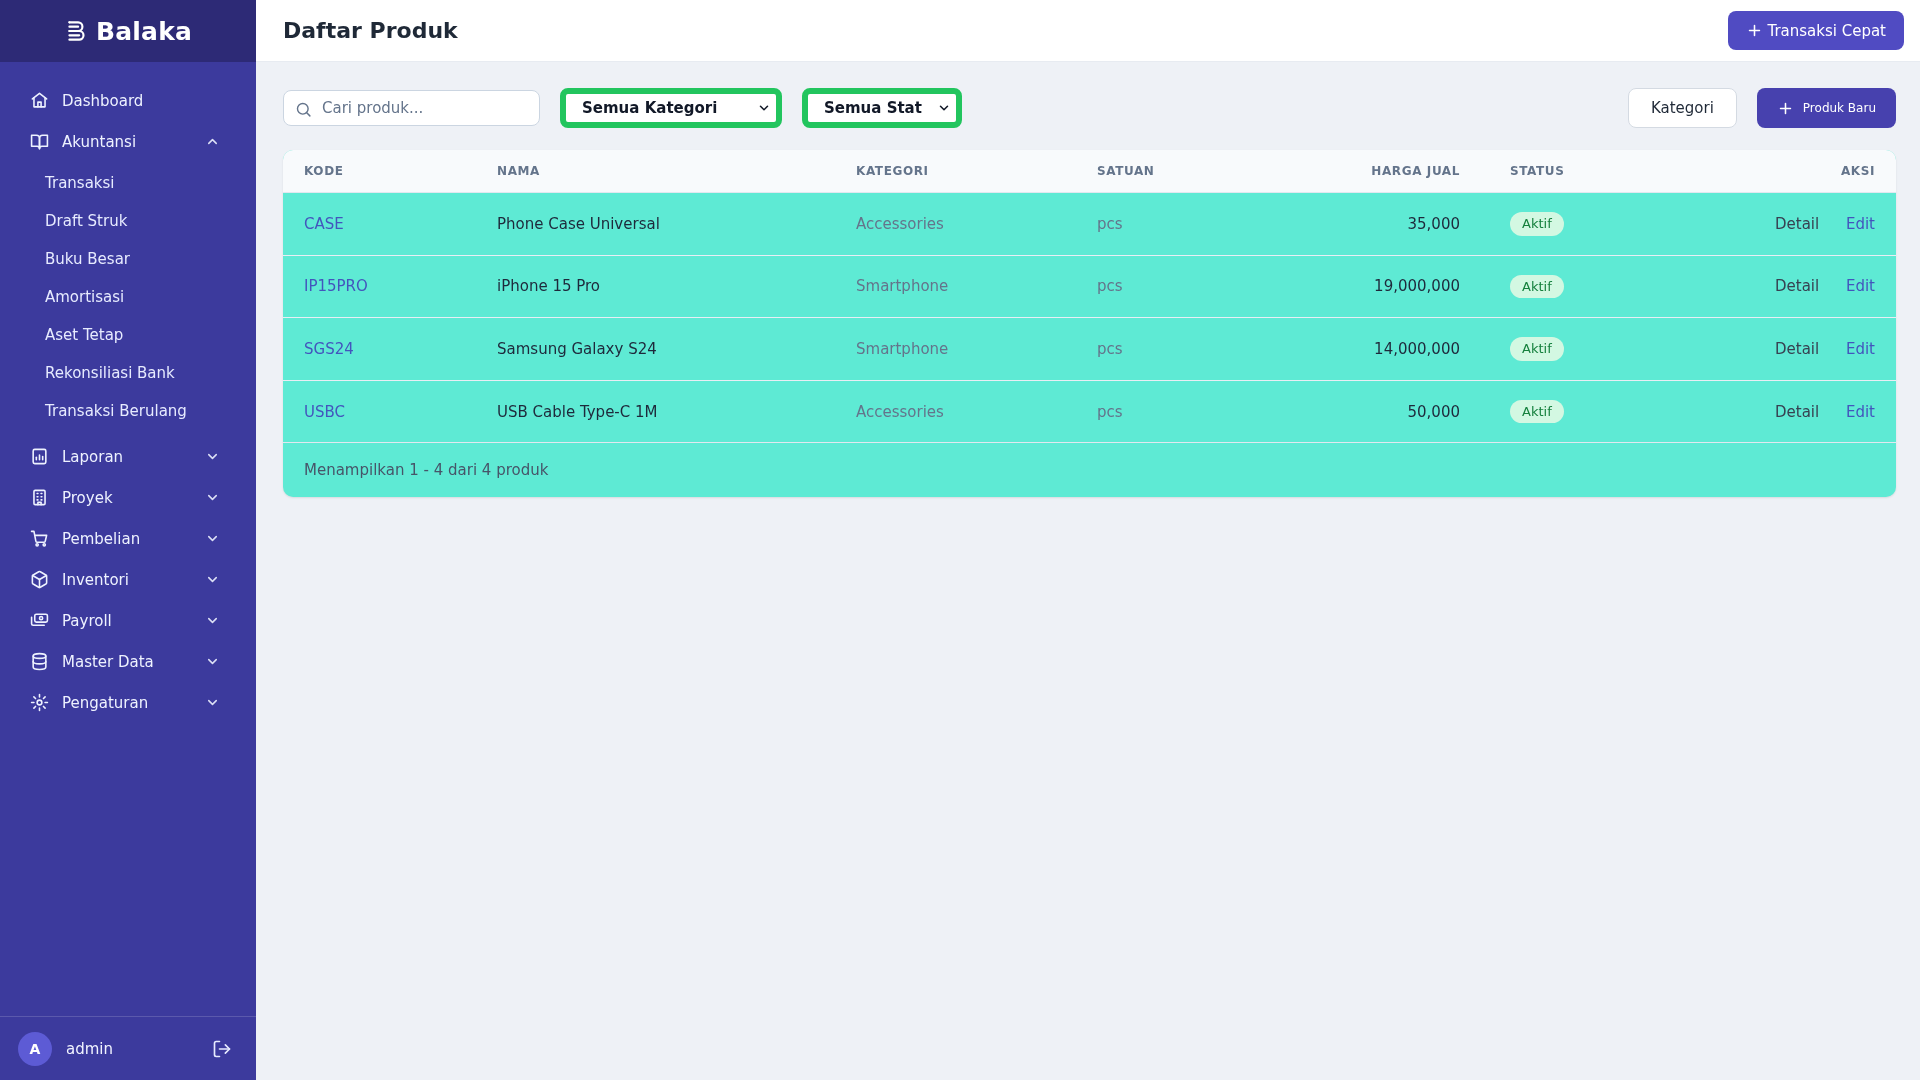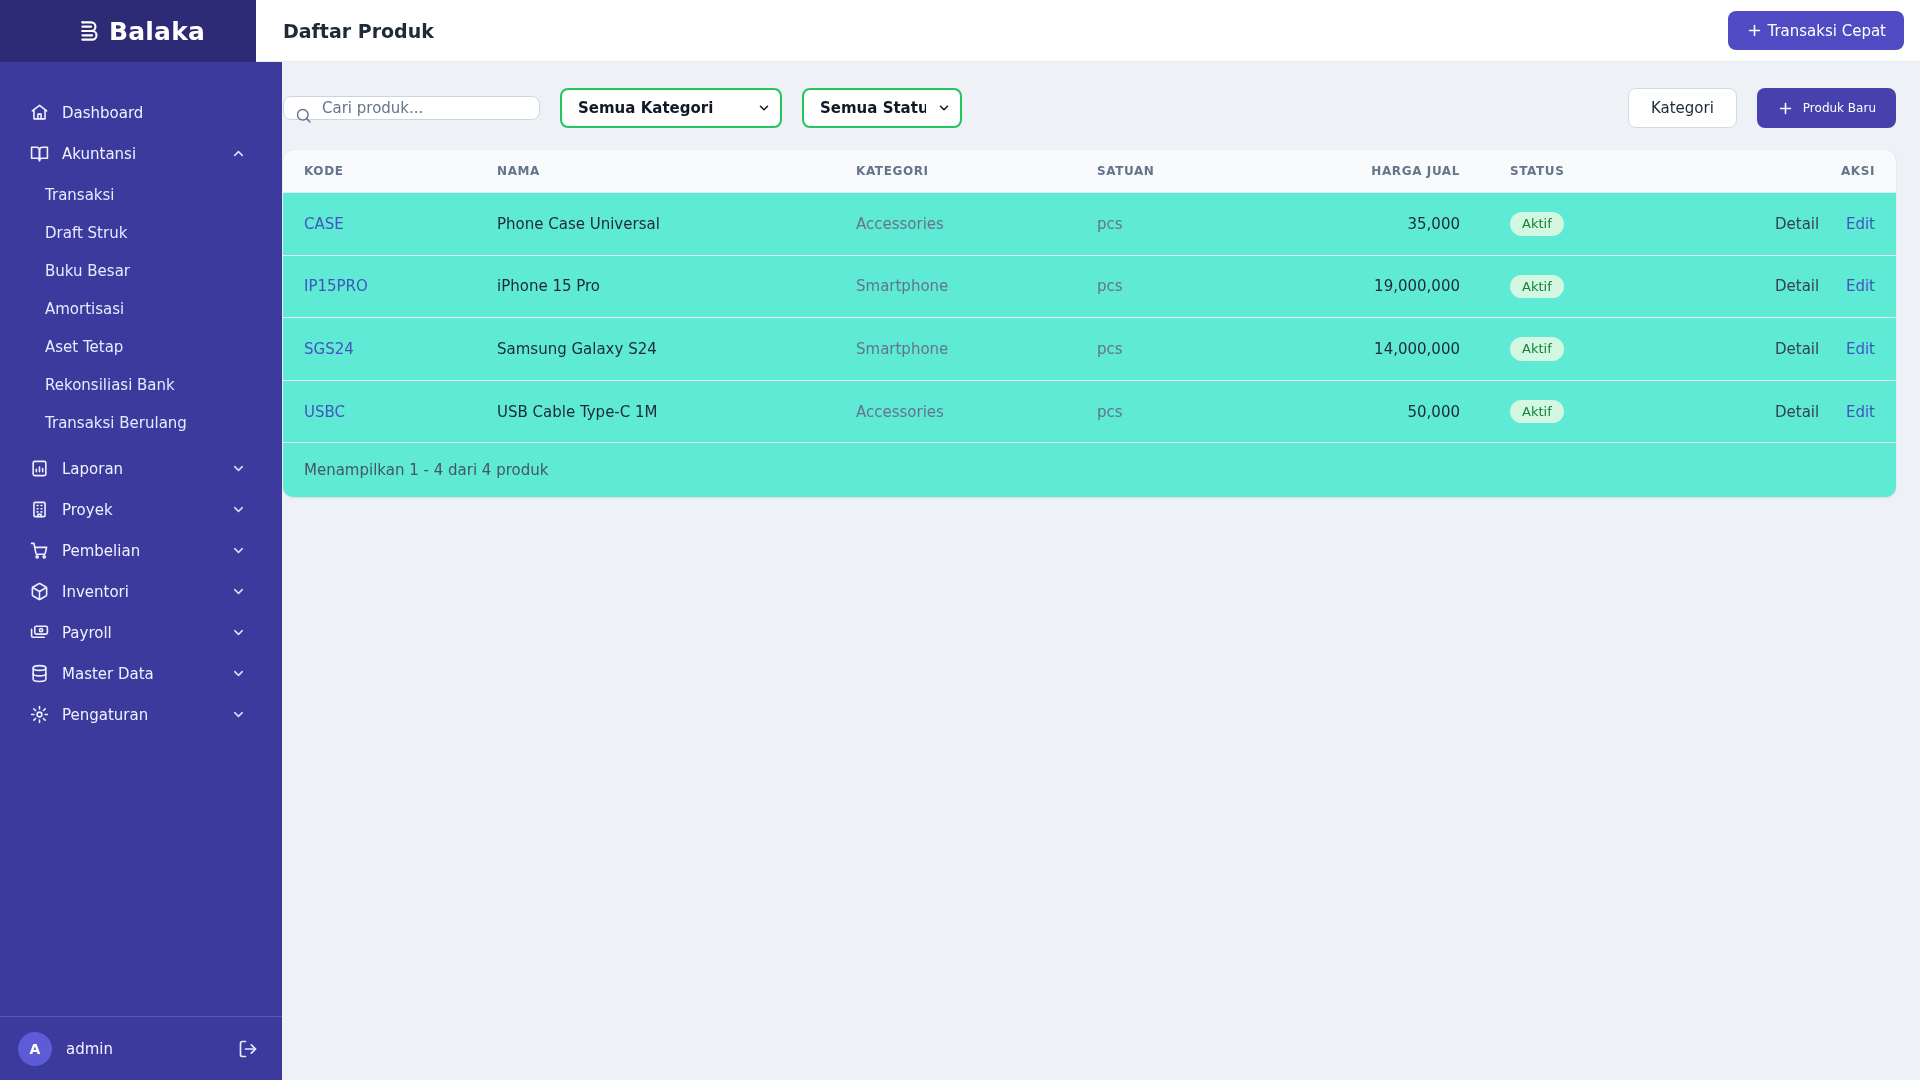--- a/index.html
+++ b/index.html
@@ -5,22 +5,22 @@
   * { margin:0; padding:0; box-sizing:border-box; }
   html,body { width:1920px; height:1080px; overflow:hidden; }
   body {
     font-family:"DejaVu Sans","Liberation Sans",sans-serif;
     background:#eef1f6; color:#1e293b; font-size:15px;
   }
   svg { display:block; }
 
   
   .sidebar {
-    position:fixed; left:0; top:0; width:282px; height:1080px;
-    background:#3c3a9d; color:#eef2ff; display:flex; flex-direction:column;gap:12px;
+    position:fixed; left:0; top:0; width:256px; height:1080px;
+    background:#3c3a9d; color:#eef2ff; display:flex; flex-direction:column;
   }
   .logo-block {
     height:62px; background:#2d2a76; display:flex; align-items:center;
     justify-content:center; gap:6px; flex:0 0 auto;
   }
   .logo-text { font-size:25px; font-weight:bold; color:#ffffff; letter-spacing:.2px; }
   .nav { padding-top:18px; flex:1 1 auto; overflow:hidden; }
   .nav-item {
     display:flex; align-items:center; gap:13px;
     padding:11px 36px 11px 30px; cursor:pointer; color:#eef2ff;
@@ -42,45 +42,45 @@
   }
   .user-name { flex:1 1 auto; font-size:15px; color:#f1f3ff; }
   .logout { width:20px; height:20px; cursor:pointer; color:#e7ebff; }
 
   
   .topbar {
     position:fixed; left:256px; top:0; right:0; height:62px; background:#ffffff;
     border-bottom:1px solid #e7ebf1; display:flex; align-items:center;
     padding:0 16px 0 27px;
   }
-  .page-title { font-size:19px; font-weight:600; color:#1f2937; }
+  .page-title { font-size:22px; font-weight:600; color:#1f2937; }
   .topbar .spacer { flex:1 1 auto; }
   .btn { border:none; border-radius:8px; cursor:pointer; font-family:inherit; display:inline-flex; align-items:center; justify-content:center; }
   .btn-quick {
     background:#504bc2; color:#fff; height:39px; padding:0 18px; gap:4px; font-size:15px;
   }
   .plus-ico { width:17px; height:17px; }
 
   
   .main { position:fixed; left:256px; top:62px; right:0; bottom:0; padding:26px 24px 0 27px; }
   .filter-row { display:flex; align-items:center; gap:20px; }
   .search-wrap {
-    position:relative; width:257px; height:24px;
+    position:relative; width:257px; height:36px;
   }
   .search-wrap input {
     width:100%; height:100%; border:1px solid #cbd5e1; border-radius:8px;
     background:#fff; padding:0 12px 0 38px; font-size:15px; font-family:inherit; color:#1e293b;
   }
   .search-wrap input::placeholder { color:#64748b; }
   .search-ico { position:absolute; left:12px; top:11px; width:17px; height:17px; color:#64748b; pointer-events:none; }
 
   .select-wrap { position:relative; height:40px; }
   .select-wrap select {
     appearance:none; -webkit-appearance:none; width:100%; height:100%;
-    border:2px solid #22c55e; border-radius:8px; background:#fff;
+    border:6px solid #22c55e; border-radius:8px; background:#fff;
     font-family:inherit; font-size:15px; font-weight:600; color:#111827;
     padding:0 34px 0 16px; cursor:pointer;
   }
   .select-chev { position:absolute; right:11px; top:13px; width:14px; height:14px; color:#111827; pointer-events:none; }
   .w-kategori { width:222px; } .w-status { width:160px; }
 
   .filter-row .spacer { flex:1 1 auto; }
   .btn-outline {
     background:#fff; border:1px solid #d4dae2; color:#1f2937;
     height:40px; padding:0 22px; font-size:15px; font-weight:500; border-radius:8px;

